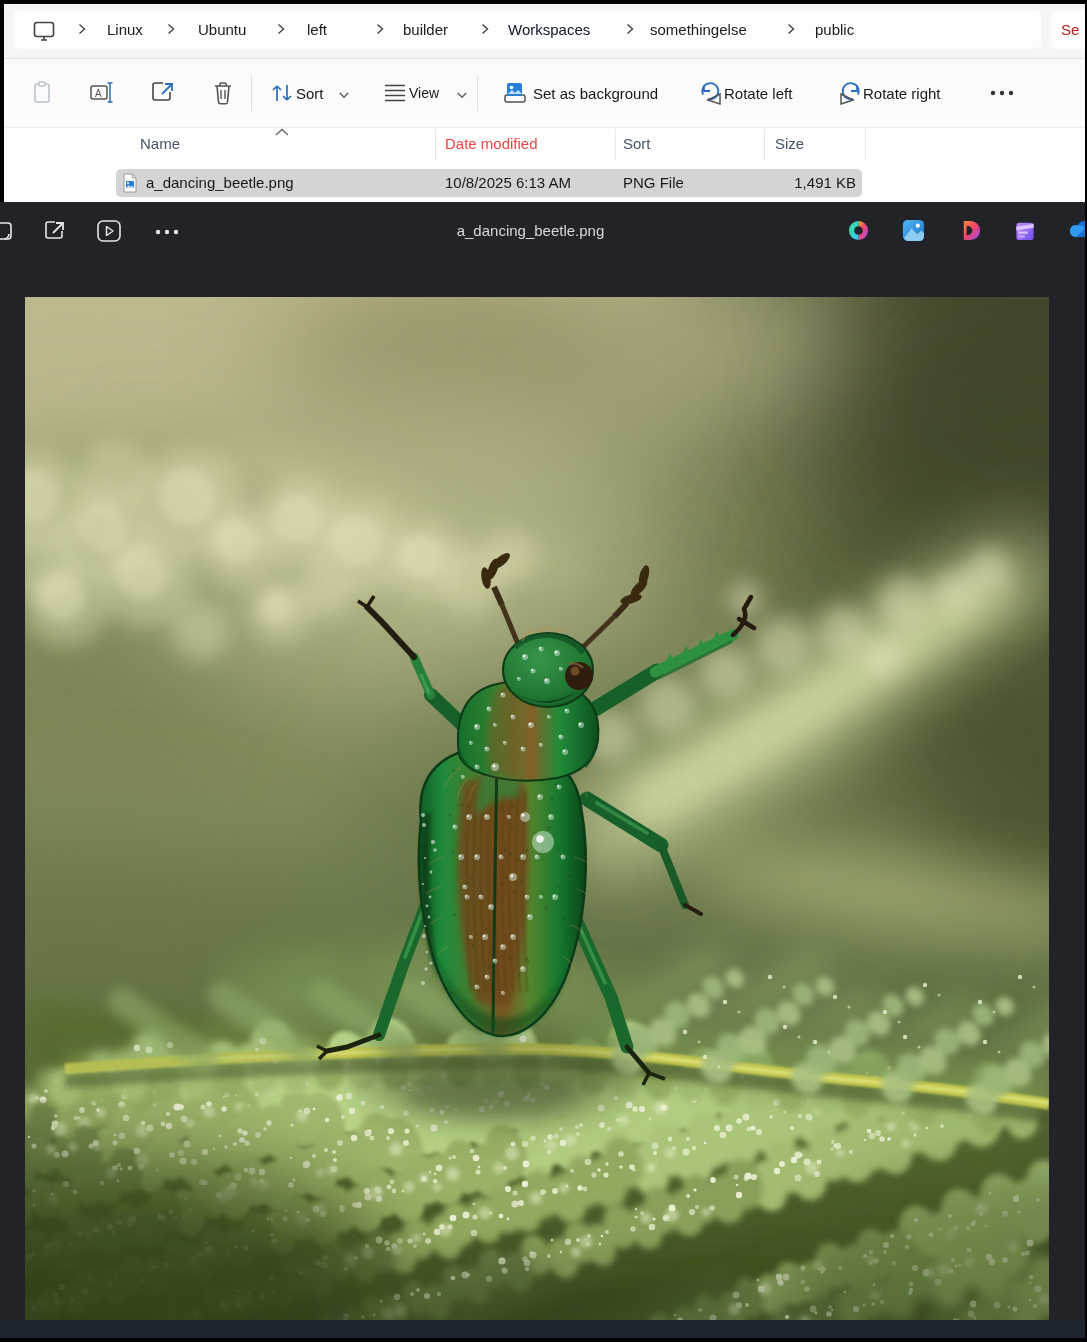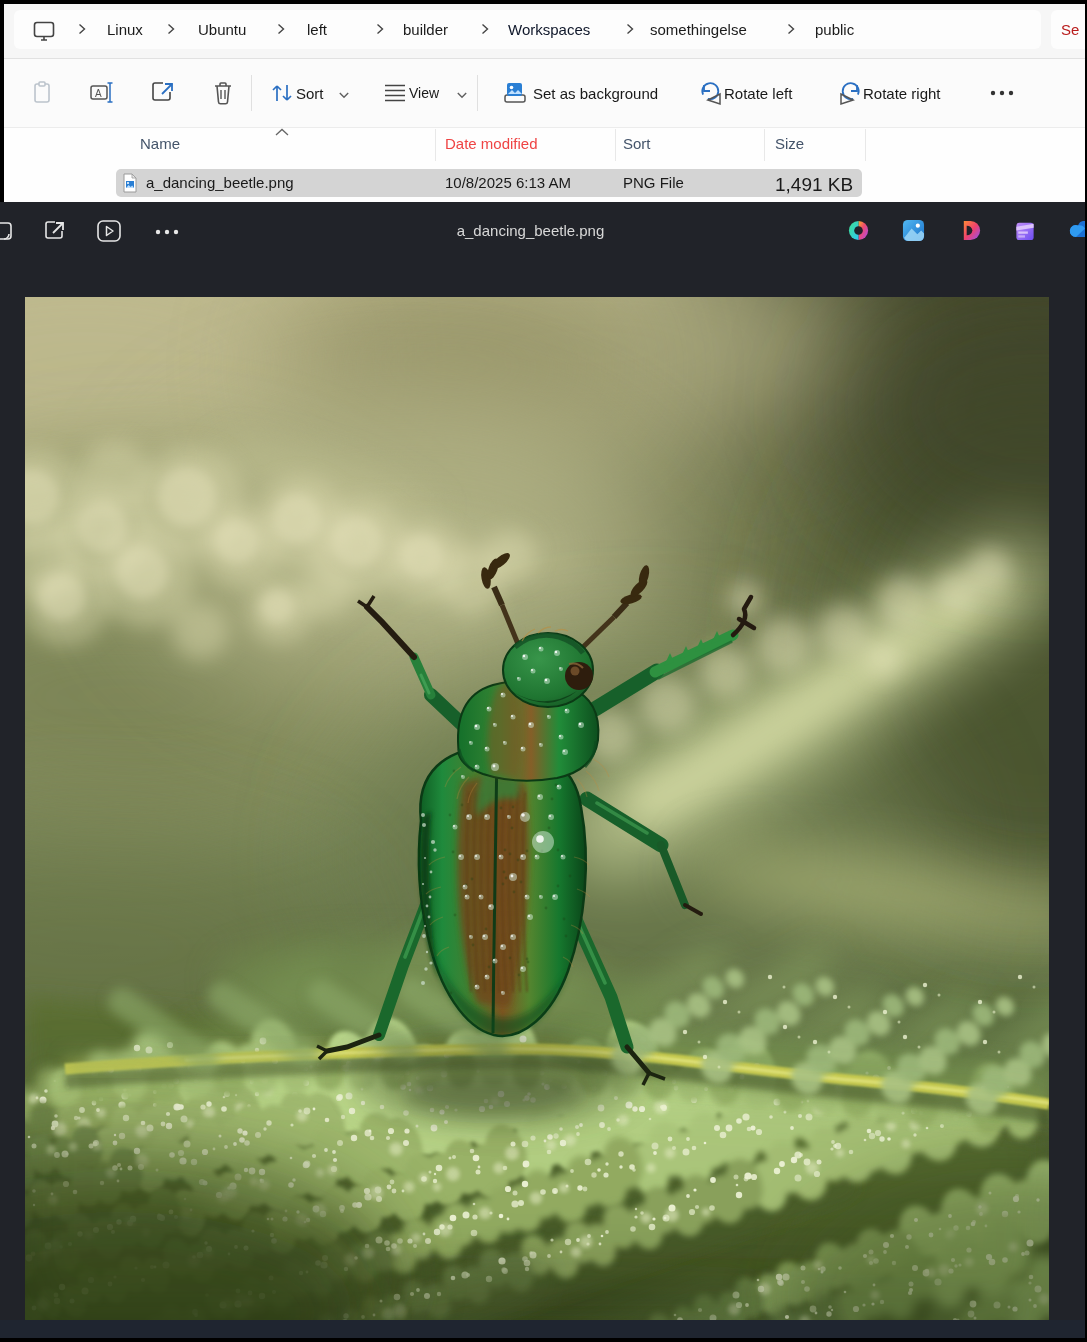--- a/index.html
+++ b/index.html
@@ -133,21 +133,21 @@
   <svg class="abs" style="left:117px;top:46px" width="18" height="20" viewBox="0 0 18 20">
       <path d="M3,1 h8 l4,4 v14 h-12 z" fill="#fff" stroke="#9a9a9a" stroke-width="1"></path>
       <path d="M11,1 l4,4 h-4 z" fill="#e8e8e8" stroke="#9a9a9a" stroke-width="0.8"></path>
       <rect x="5" y="8" width="8" height="7" fill="#2a7fd4"></rect>
       <path d="M5,15 l2.6,-3 l2,2 l1.6,-1.6 l1.8,2.6 z" fill="#bfe0ff"></path>
       <circle cx="7" cy="10" r="1" fill="#fff"></circle>
     </svg>
   <div class="abs" style="left:142px;top:47px;font-size:15px;color:#1a1a1a">a_dancing_beetle.png</div>
   <div class="abs" style="left:441px;top:47px;font-size:15px;color:#1a1a1a">10/8/2025 6:13 AM</div>
   <div class="abs" style="left:619px;top:47px;font-size:15px;color:#1a1a1a">PNG File</div>
-  <div class="abs" style="left:771px;top:47px;width:81px;font-size:19px;color:#1a1a1a;">1,491 KB</div>
+  <div class="abs" style="left:771px;top:47px;width:81px;font-size:15px;color:#1a1a1a;text-align:right">1,491 KB</div>
 </div>
 
 <div class="abs" style="left:0px;top:202px;width:1087px;height:1131px;background:#212329">
 
   <svg class="abs" style="left:-8px;top:17px" width="22" height="24" viewBox="0 0 22 24">
       <rect x="3" y="4" width="16" height="16" rx="3" stroke="#e6e6e6" stroke-width="1.6" fill="none"></rect>
       <path d="M12,20 a5,5 0 0 0 5,-5" stroke="#e6e6e6" stroke-width="1.6" fill="none"></path>
     </svg>
   <svg class="abs" style="left:43px;top:17px" width="24" height="24" viewBox="0 0 24 24">
       <path d="M12,3 h-7 a2,2 0 0 0 -2,2 v12 a2,2 0 0 0 2,2 h12 a2,2 0 0 0 2,-2 v-5" stroke="#e6e6e6" stroke-width="1.6" fill="none"></path>

